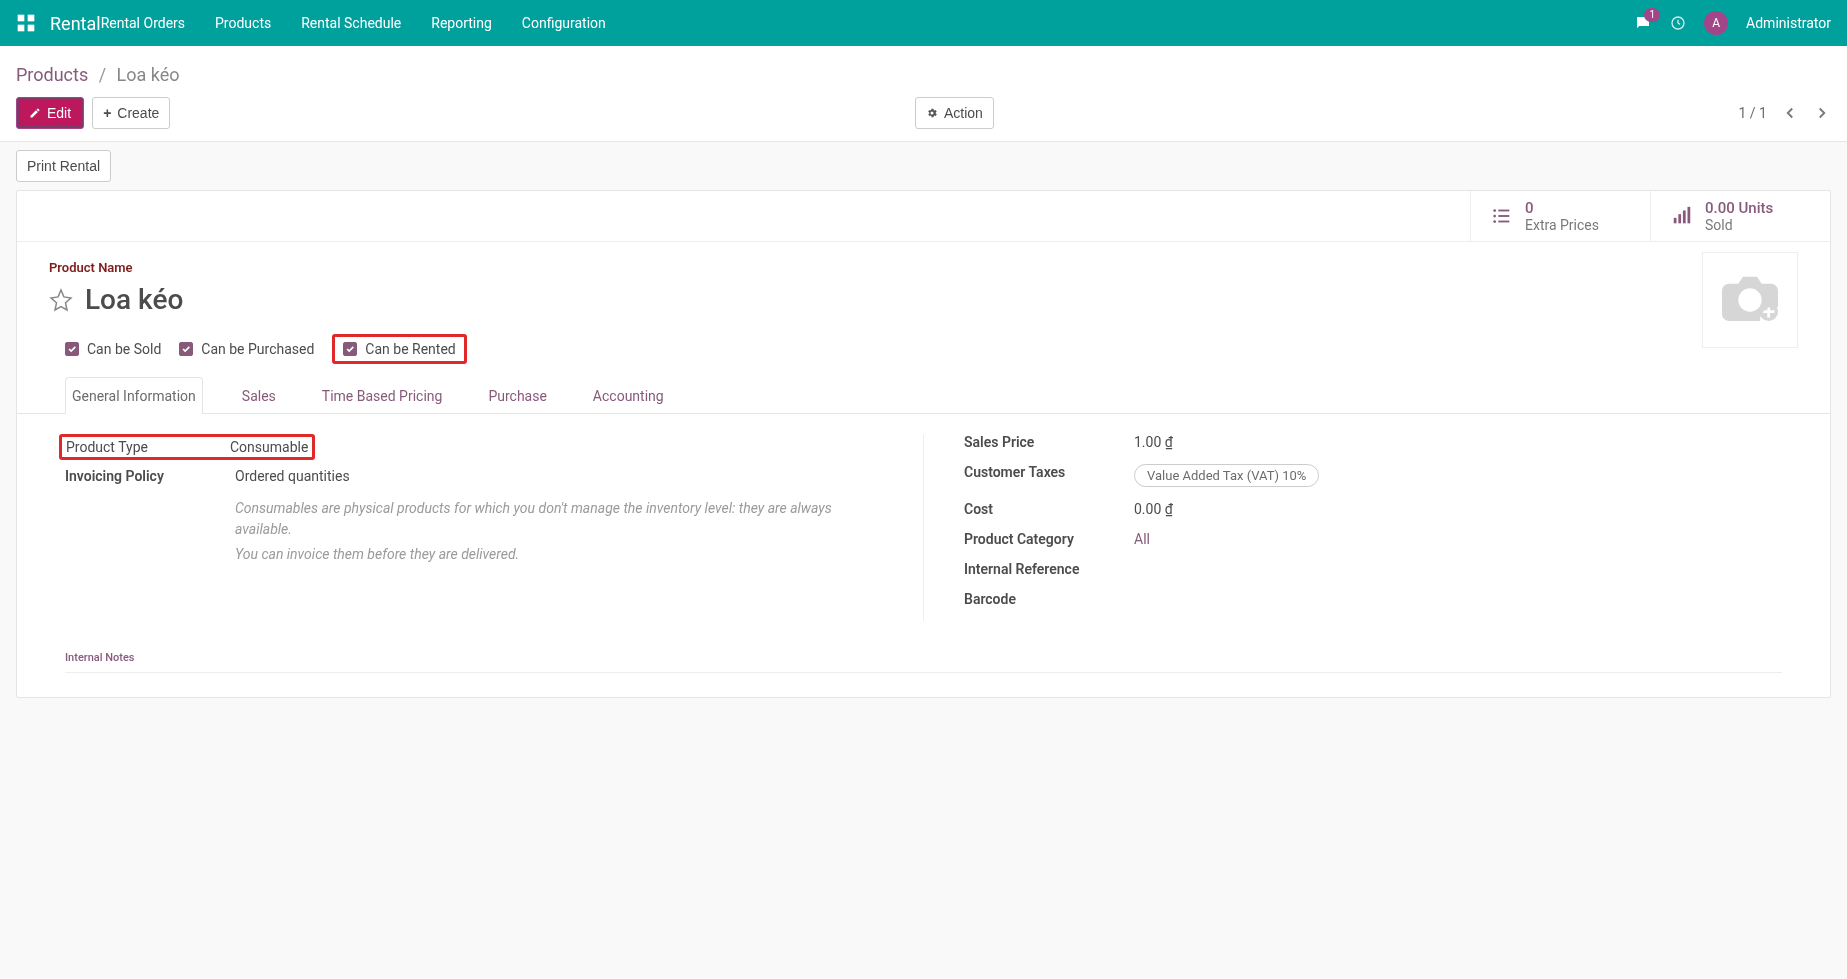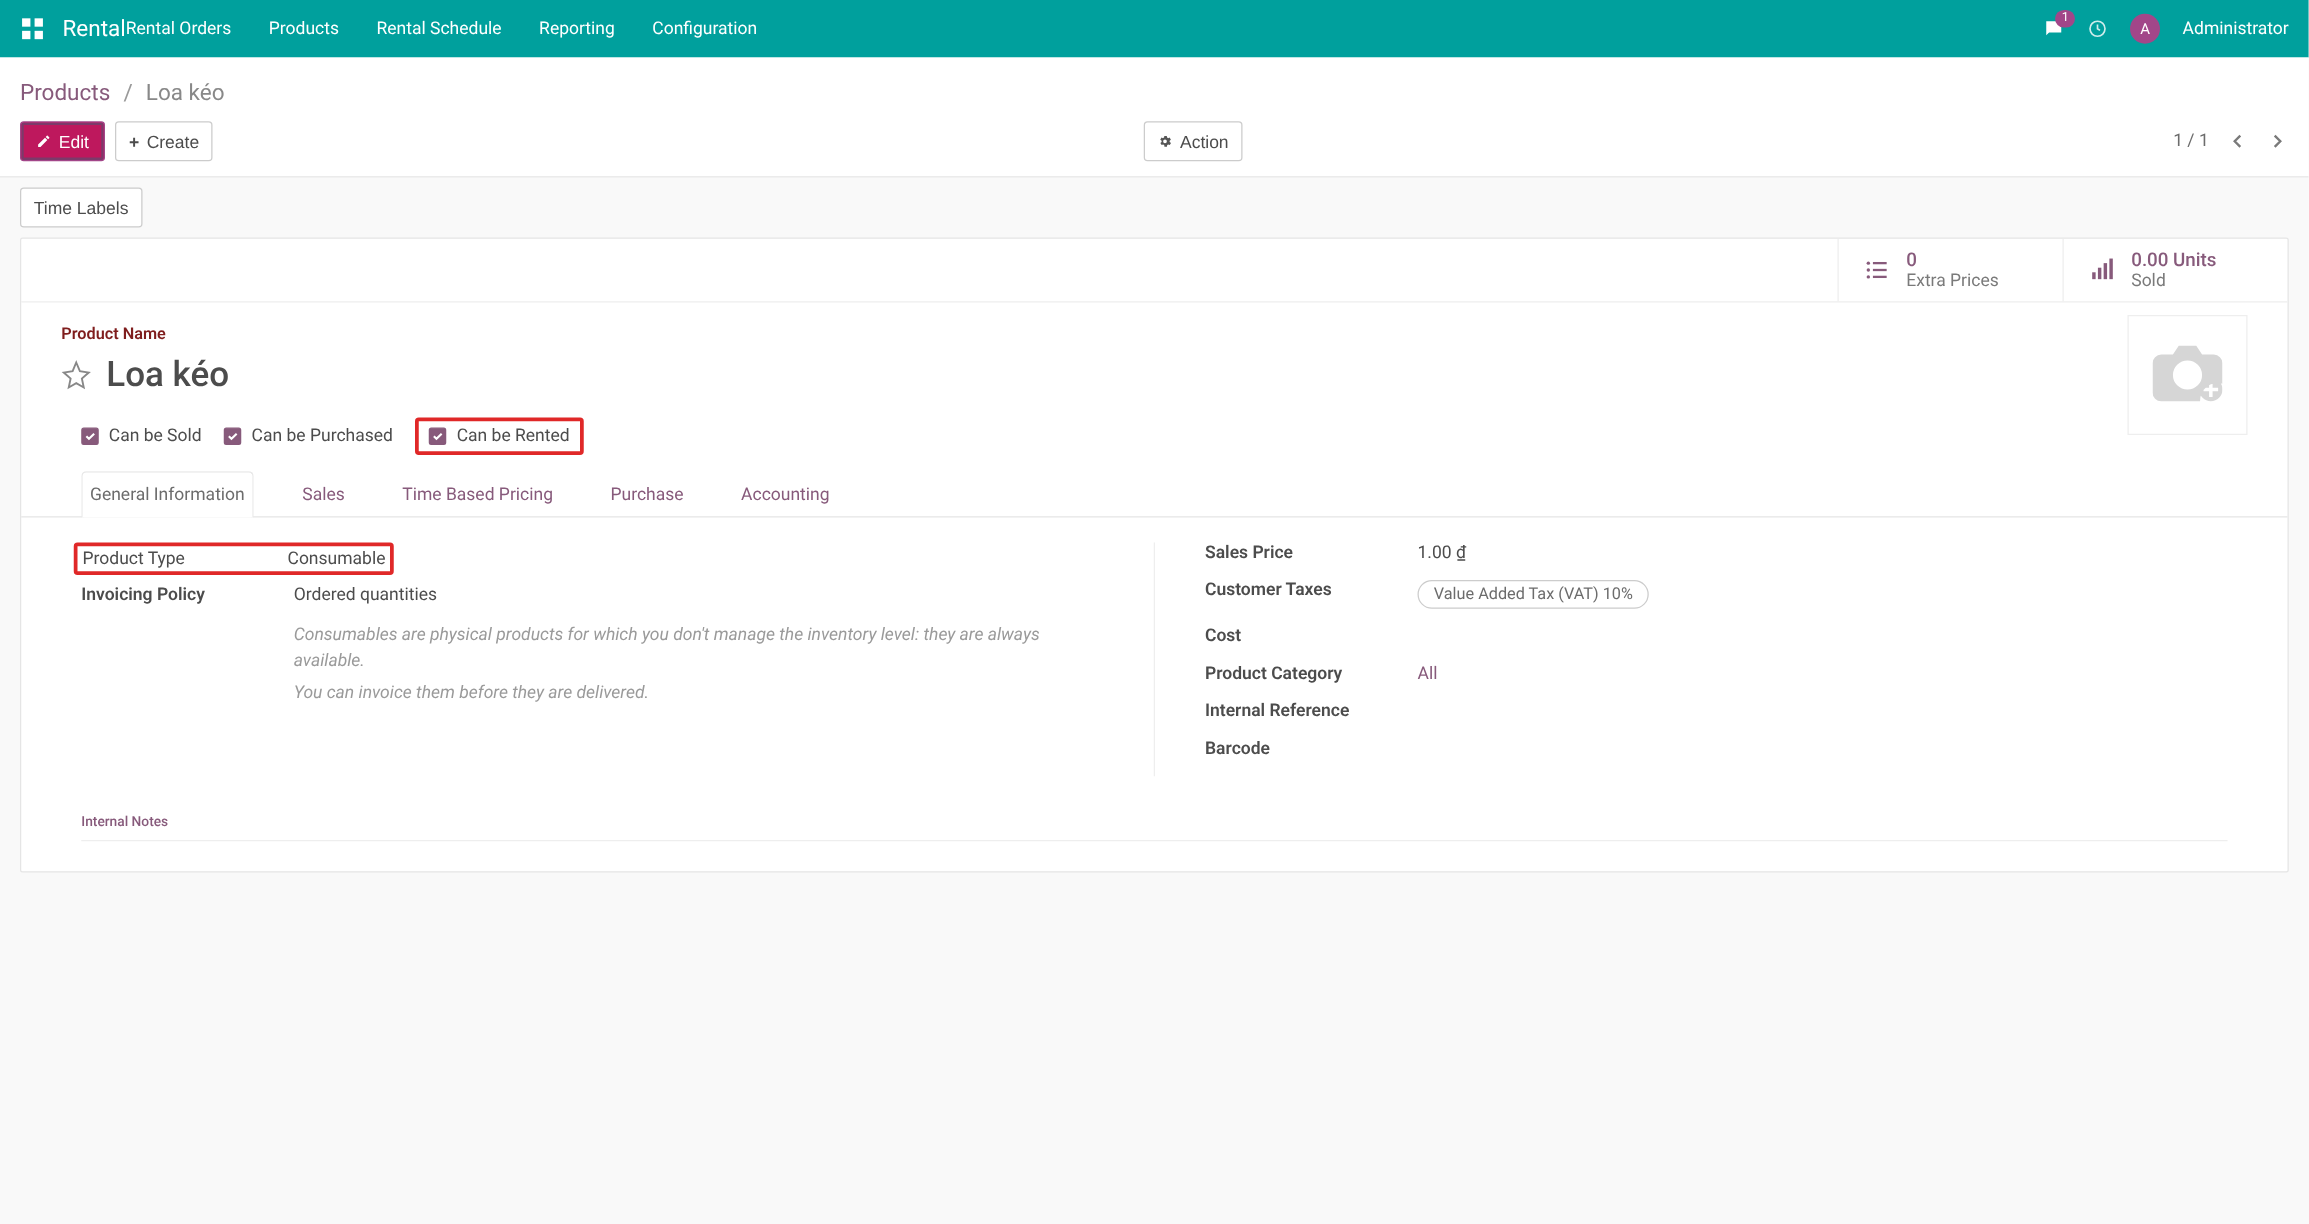--- a/index.html
+++ b/index.html
@@ -163,21 +163,21 @@
       <span>
         <svg class="chev" viewBox="0 0 24 24" fill="none" stroke="#7a7a7a" stroke-width="2.5">
             <path d="M9 6l6 6-6 6"></path>
           </svg>
       </span>
     </div>
   </div>
 </div>
 
 <div class="printrow">
-  <button class="btn">Time Labels</button>
+  <button class="btn">Print Rental</button>
 </div>
 
 <div class="sheet-wrap">
   <div class="sheet">
 
     <div class="statbar">
       <div class="statbtn">
         <svg class="ic" viewBox="0 0 24 24" fill="#875a7b">
             <circle cx="4" cy="6" r="1.5"></circle>
             <rect x="8" y="5" width="12" height="2"></rect>
@@ -272,20 +272,21 @@
         <div class="field">
           <div class="flabel">Sales Price</div>
           <div class="fvalue">1.00 ₫</div>
         </div>
         <div class="field">
           <div class="flabel">Customer Taxes</div>
           <div class="fvalue"><span class="tag">Value Added Tax (VAT) 10%</span></div>
         </div>
         <div class="field">
           <div class="flabel">Cost</div>
+          <div class="fvalue">0.00 ₫</div>
         </div>
         <div class="field">
           <div class="flabel">Product Category</div>
           <div class="fvalue link">All</div>
         </div>
         <div class="field">
           <div class="flabel">Internal Reference</div>
           <div class="fvalue"></div>
         </div>
         <div class="field">

